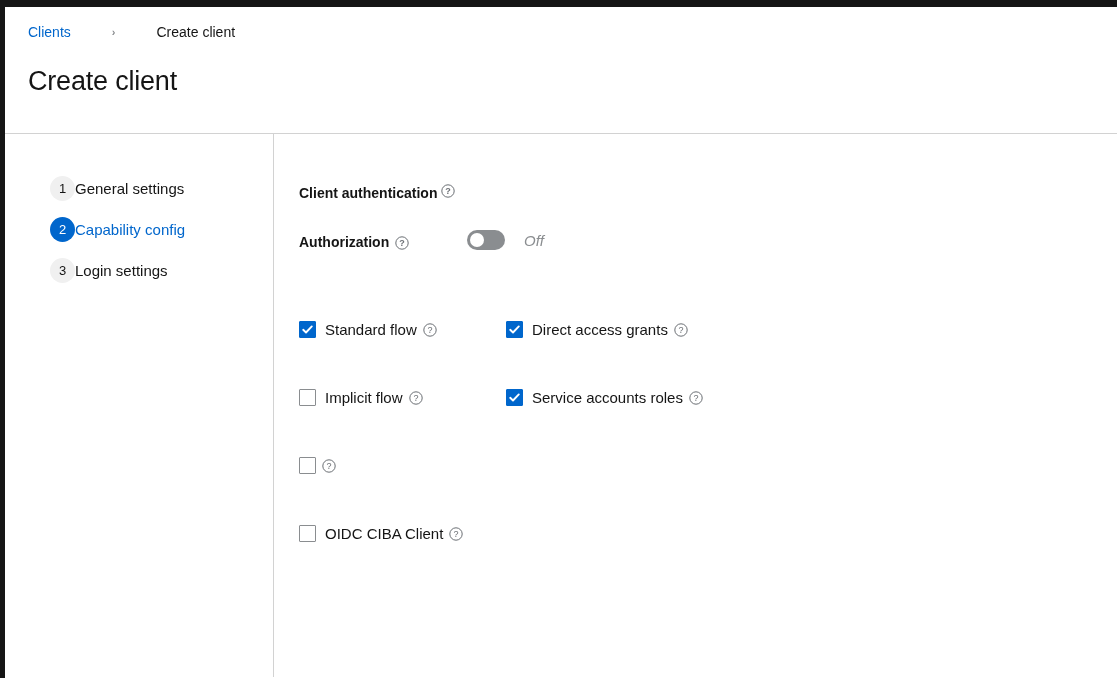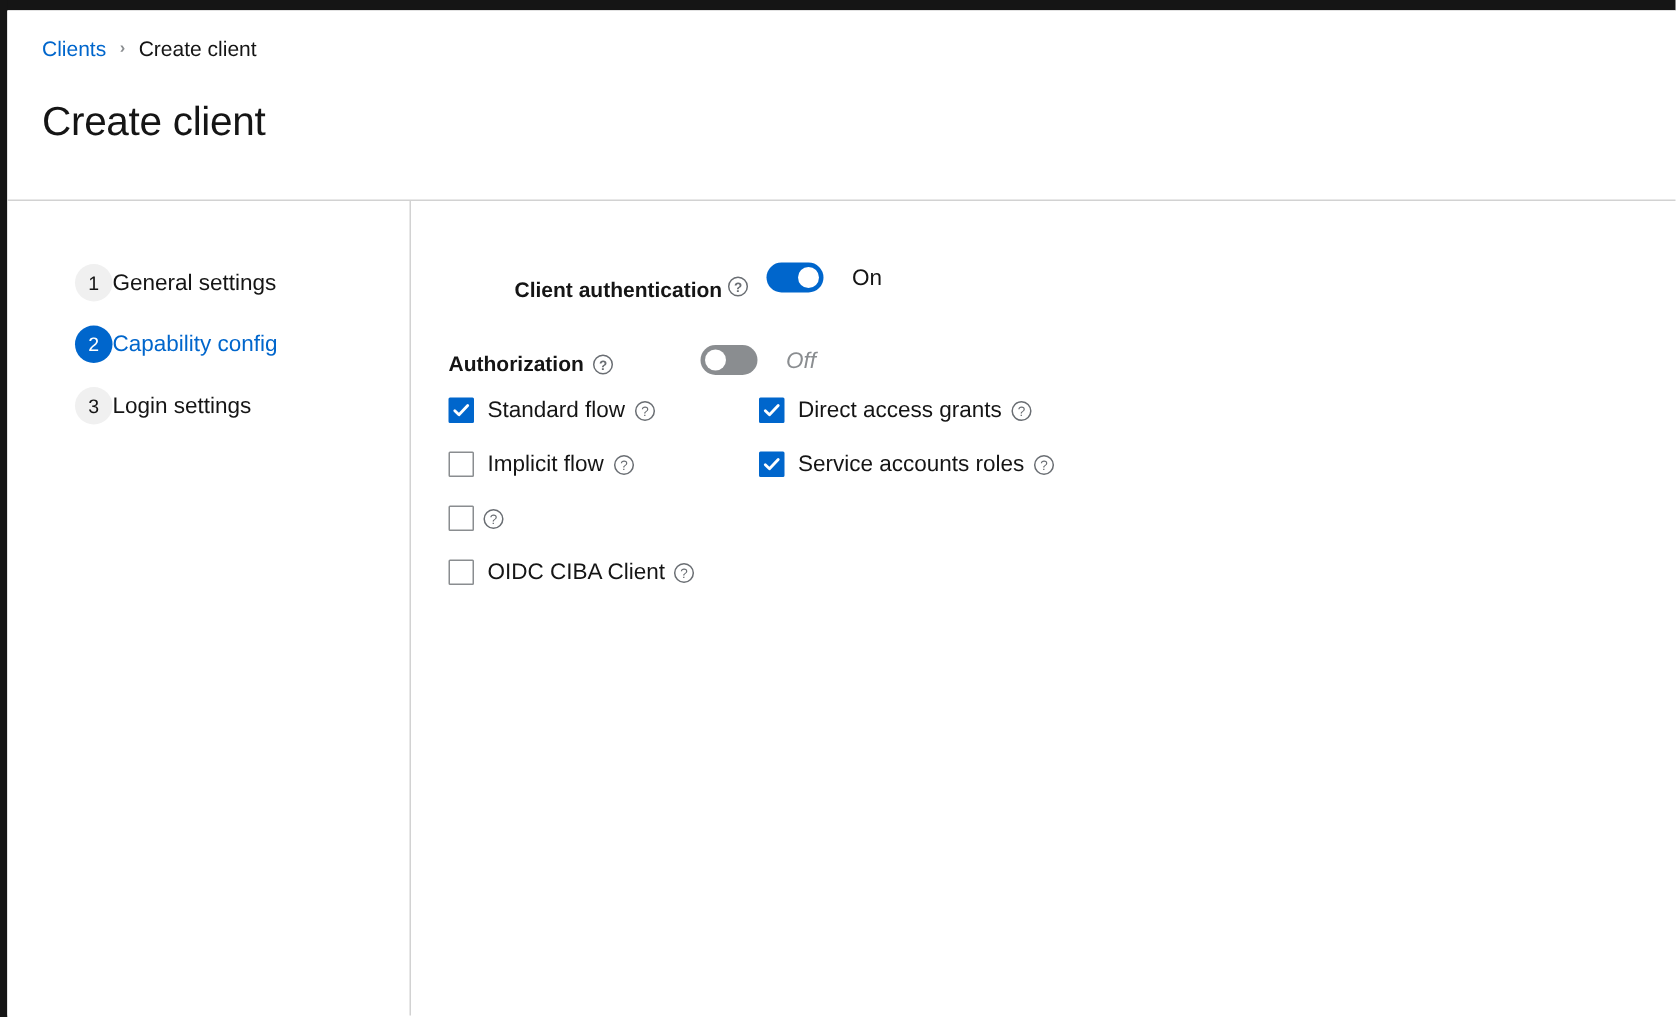--- a/index.html
+++ b/index.html
@@ -45,20 +45,21 @@
     box-sizing: border-box;
     border-bottom: 1px solid #d2d2d2;
     background: #ffffff;
   }
   .breadcrumb {
     display: flex;
     align-items: center;
     font-size: 14px;
     line-height: 18px;
     height: 18px;
+    gap: 32px;
   }
   .breadcrumb-link {
     color: #0066cc;
     cursor: pointer;
     font-size: 14px;
   }
   .breadcrumb-sep {
     color: #8a8d90;
     font-size: 11px;
     margin: 0 9px;
@@ -146,21 +147,20 @@
     line-height: 19px;
     padding-top: 3px;
   }
   .form-label.inline-help {
     display: flex;
     align-items: center;
     gap: 6px;
   }
   .form-label.stacked-help {
     display: block;
-    margin-left: 44px;
   }
   .form-label.stacked-help .help-icon {
     margin-top: 6px;
   }
   .form-control {
     flex: 1;
     display: flex;
     align-items: center;
   }
 
@@ -209,20 +209,21 @@
     flex: 1;
     display: grid;
     grid-template-columns: 207px auto;
     row-gap: 19px;
     padding-top: 1px;
   }
   .check-item {
     display: flex;
     align-items: center;
     cursor: pointer;
+    margin-top: 32px;
   }
   .check-item.full { grid-column: 1 / span 2; }
   .checkbox {
     width: 17px;
     height: 17px;
     box-sizing: border-box;
     border: 1px solid #8a8d90;
     border-radius: 1px;
     background: #ffffff;
     flex: 0 0 auto;
@@ -282,29 +283,23 @@
       <div class="form-row">
         <div class="form-label stacked-help">
           <span>Client authentication</span>
           <span class="help-icon">
             <svg width="14" height="14" viewBox="0 0 14 14" aria-hidden="true">
               <circle cx="7" cy="7" r="6.2" fill="none" stroke="#6a6e73" stroke-width="1"></circle>
               <text x="7" y="10.4" text-anchor="middle" font-size="9" font-family="Liberation Sans, sans-serif" fill="#6a6e73">?</text>
             </svg>
           </span>
         </div>
-        <div class="form-control">
-          <span class="toggle on">
-            <span class="knob"></span>
-          </span>
-          <span class="toggle-text">On</span>
-        </div>
-      </div>
-
-      <div class="form-row" style="margin-bottom:12px;">
+      </div>
+
+      <div class="form-row" style="margin-bottom:36px;">
         <div class="form-label inline-help">
           <span>Authorization</span>
           <span class="help-icon">
             <svg width="14" height="14" viewBox="0 0 14 14" aria-hidden="true">
               <circle cx="7" cy="7" r="6.2" fill="none" stroke="#6a6e73" stroke-width="1"></circle>
               <text x="7" y="10.4" text-anchor="middle" font-size="9" font-family="Liberation Sans, sans-serif" fill="#6a6e73">?</text>
             </svg>
           </span>
         </div>
         <div class="form-control">

